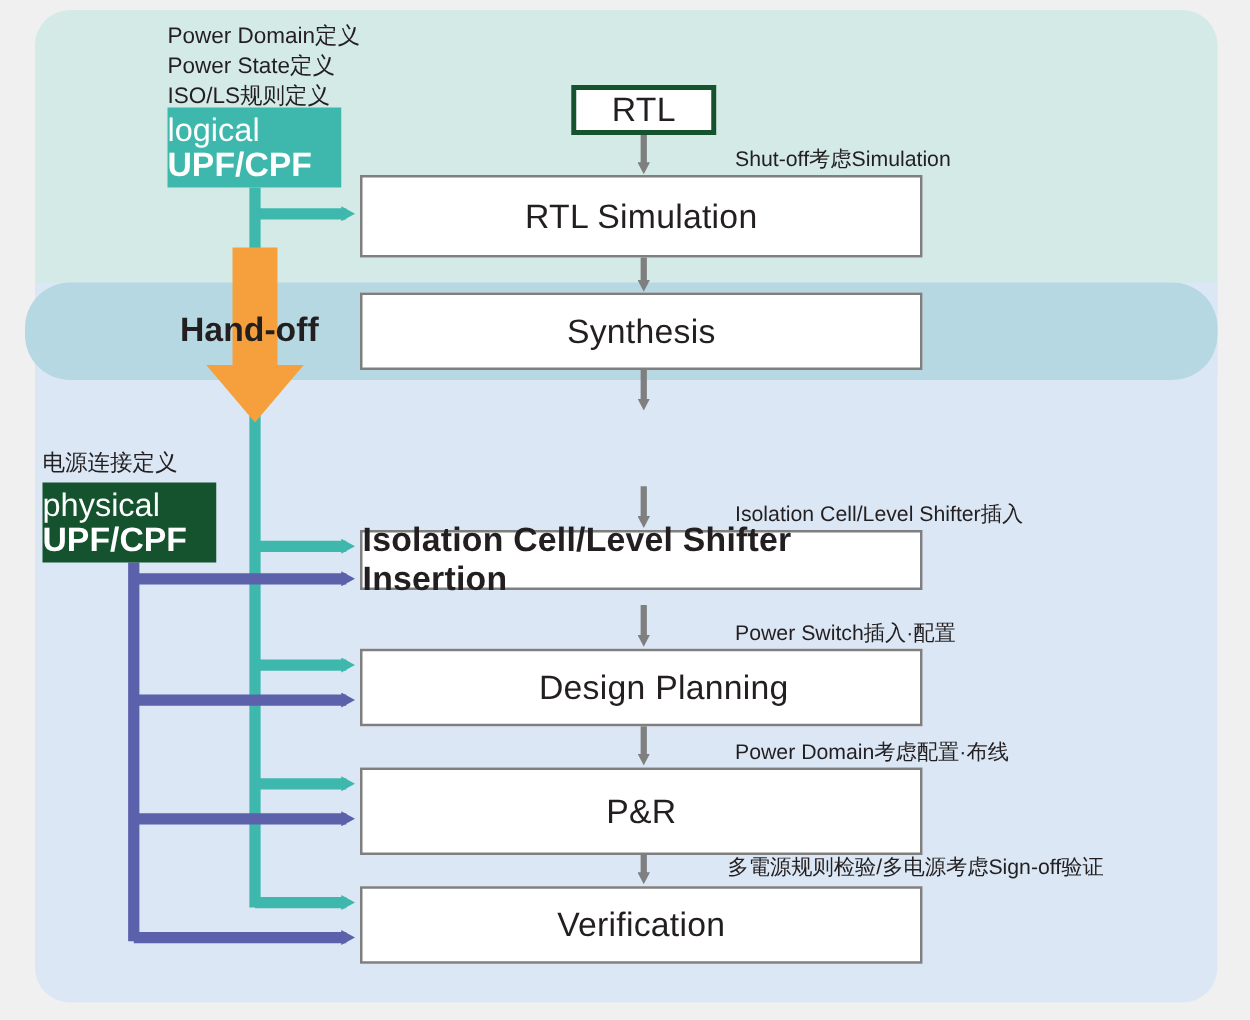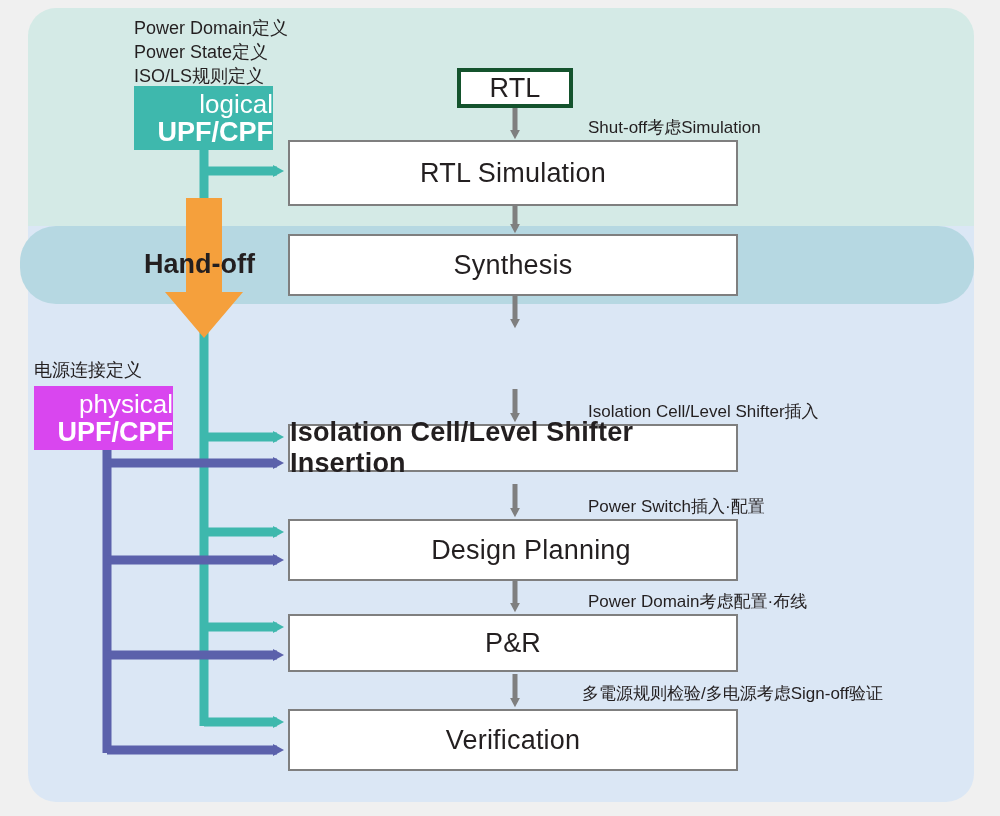--- a/index.html
+++ b/index.html
@@ -80,21 +80,21 @@
     border: 4px solid #14532d;
     font-size: 27px;
   }
 
   
   .sbox {
     position: absolute;
     box-sizing: border-box;
     display: flex;
     flex-direction: column;
-    align-items: flex-end;
+    align-items: flex-start;
     justify-content: center;
     color: #ffffff;
     line-height: 1.06;
     padding-top: 2px;
   }
   .sbox .l1 {
     font-size: 26px;
     font-weight: 400;
   }
   .sbox .l2 {
@@ -102,21 +102,21 @@
     font-weight: 700;
   }
   .sbox-logical {
     background: #3eb8ad;
     left: 134px;
     top: 86px;
     width: 139px;
     height: 64px;
   }
   .sbox-physical {
-    background: #d946ef;
+    background: #14532d;
     left: 34px;
     top: 386px;
     width: 139px;
     height: 64px;
   }
 
   
   .ftext {
     position: absolute;
     color: #231f20;
@@ -223,21 +223,21 @@
 
   <div class="pbox" style="left:288px; top:140px; width:450px; height:66px;">RTL Simulation</div>
 
   <div class="pbox" style="left:288px; top:234px; width:450px; height:62px;">Synthesis</div>
 
 
   <div class="pbox" style="left:288px; top:424px; width:450px; height:48px;font-weight:bold;">Isolation Cell/Level Shifter Insertion</div>
 
   <div class="pbox" style="left:288px; top:519px; width:450px; height:62px;padding-left:36px;">Design Planning</div>
 
-  <div class="pbox" style="left:288px; top:614px; width:450px; height:58px;">P&amp;R</div>
+  <div class="pbox" style="left:288px; top:614px; width:450px; height:70px;">P&amp;R</div>
 
   <div class="pbox" style="left:288px; top:709px; width:450px; height:62px;">Verification</div>
 
   <div class="steplabel" style="left:588px; top:116px;">Shut-off考虑Simulation</div>
 
   <div class="steplabel" style="left:588px; top:400px;">Isolation Cell/Level Shifter插入</div>
 
   <div class="steplabel" style="left:588px; top:495px;">Power Switch插入·配置</div>
 
   <div class="steplabel" style="left:588px; top:590px;">Power Domain考虑配置·布线</div>

